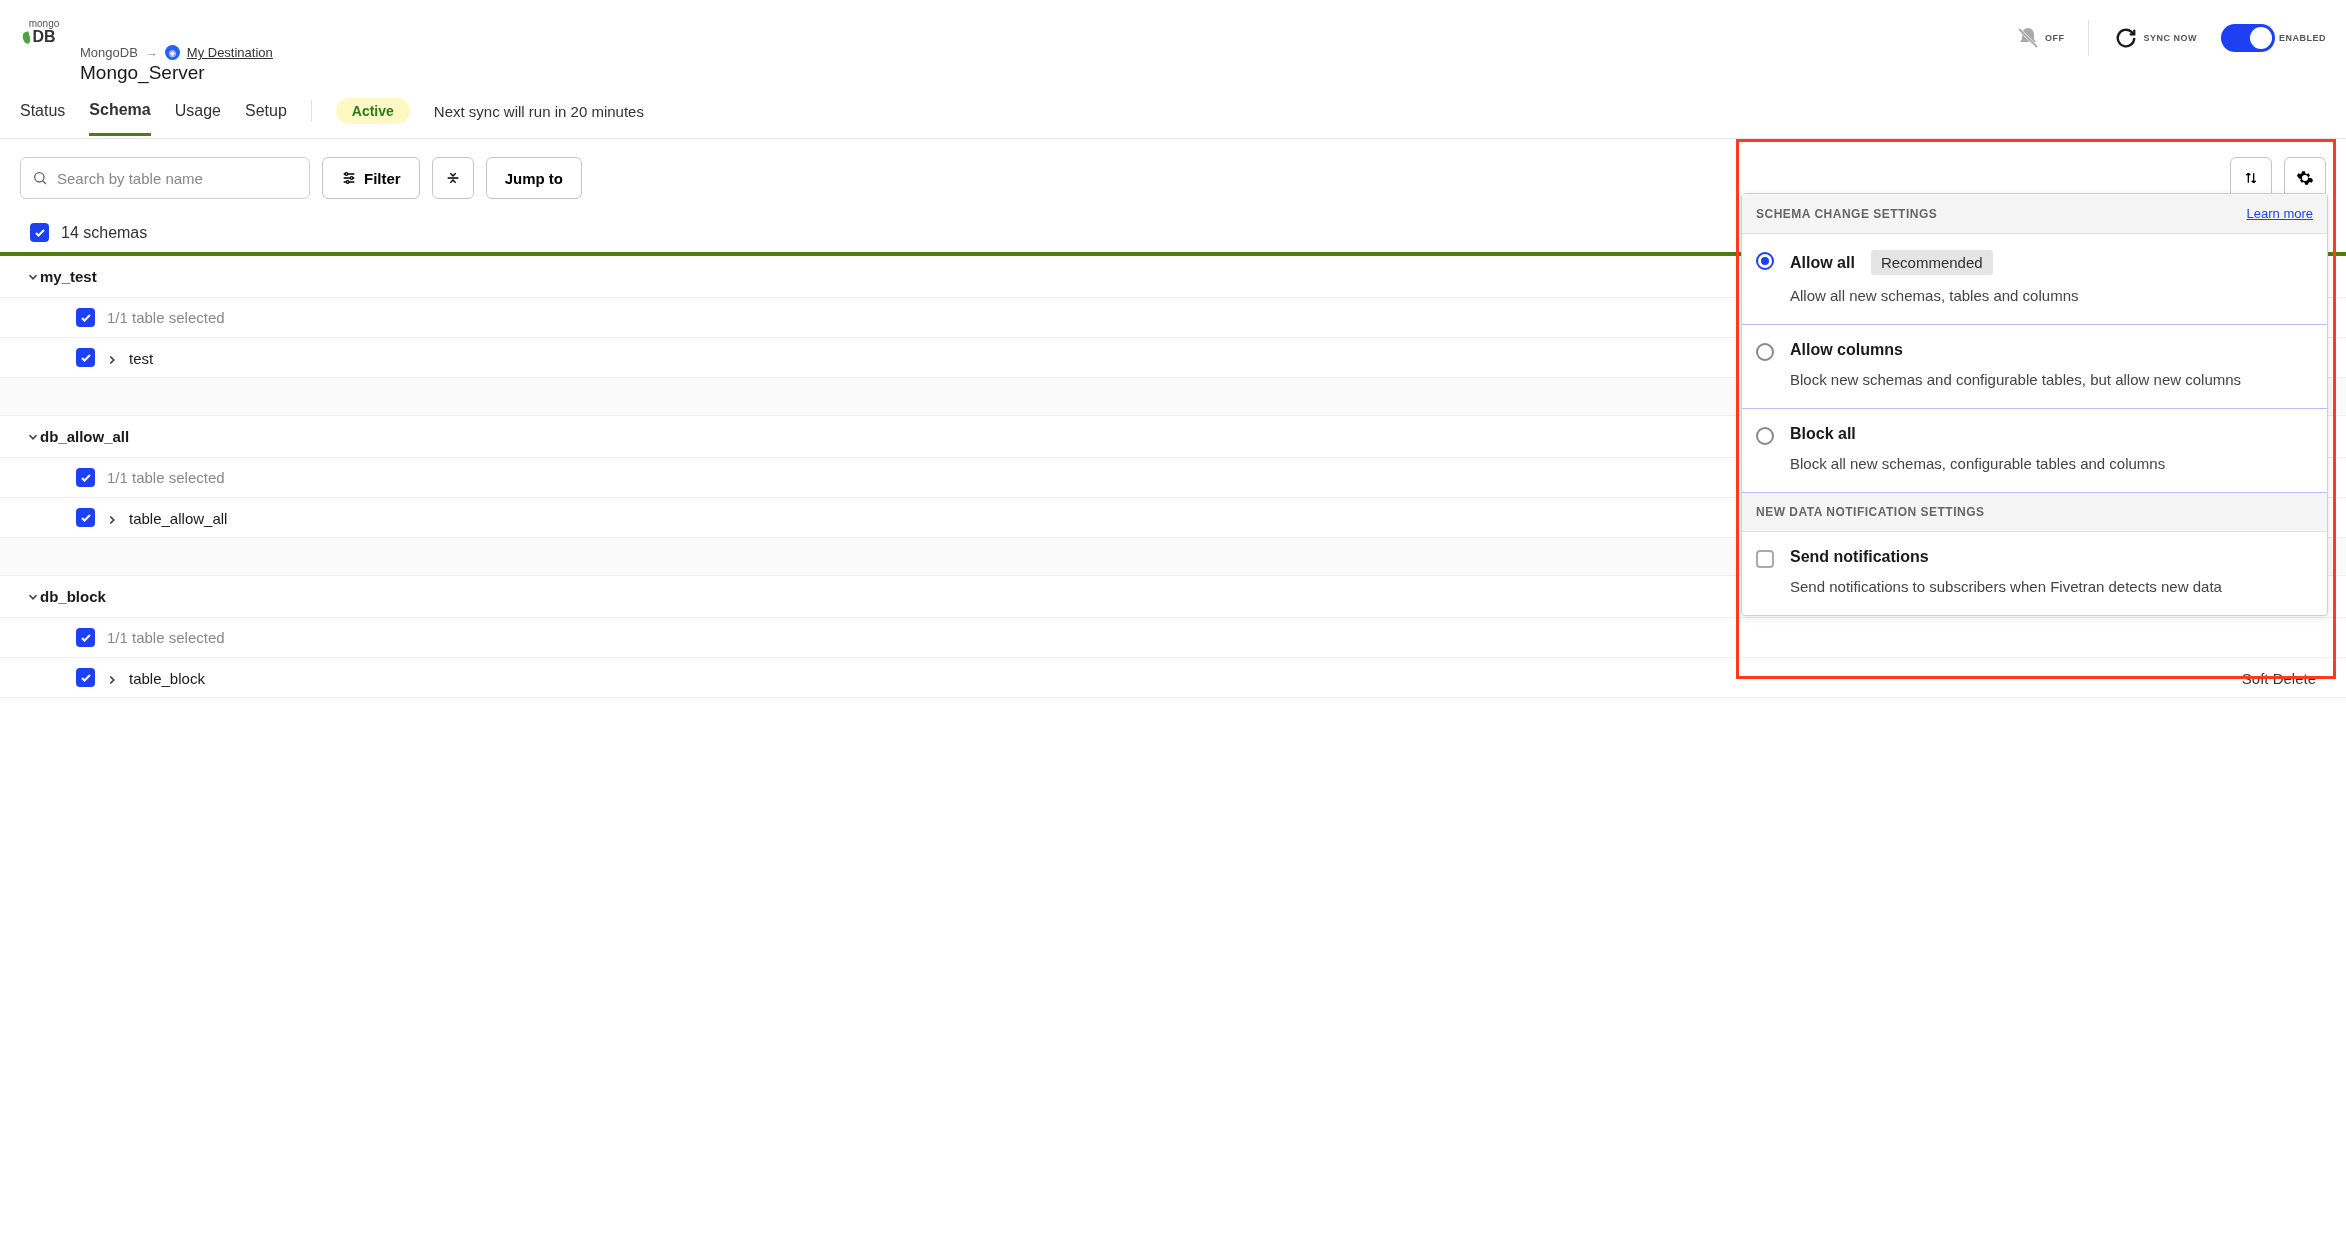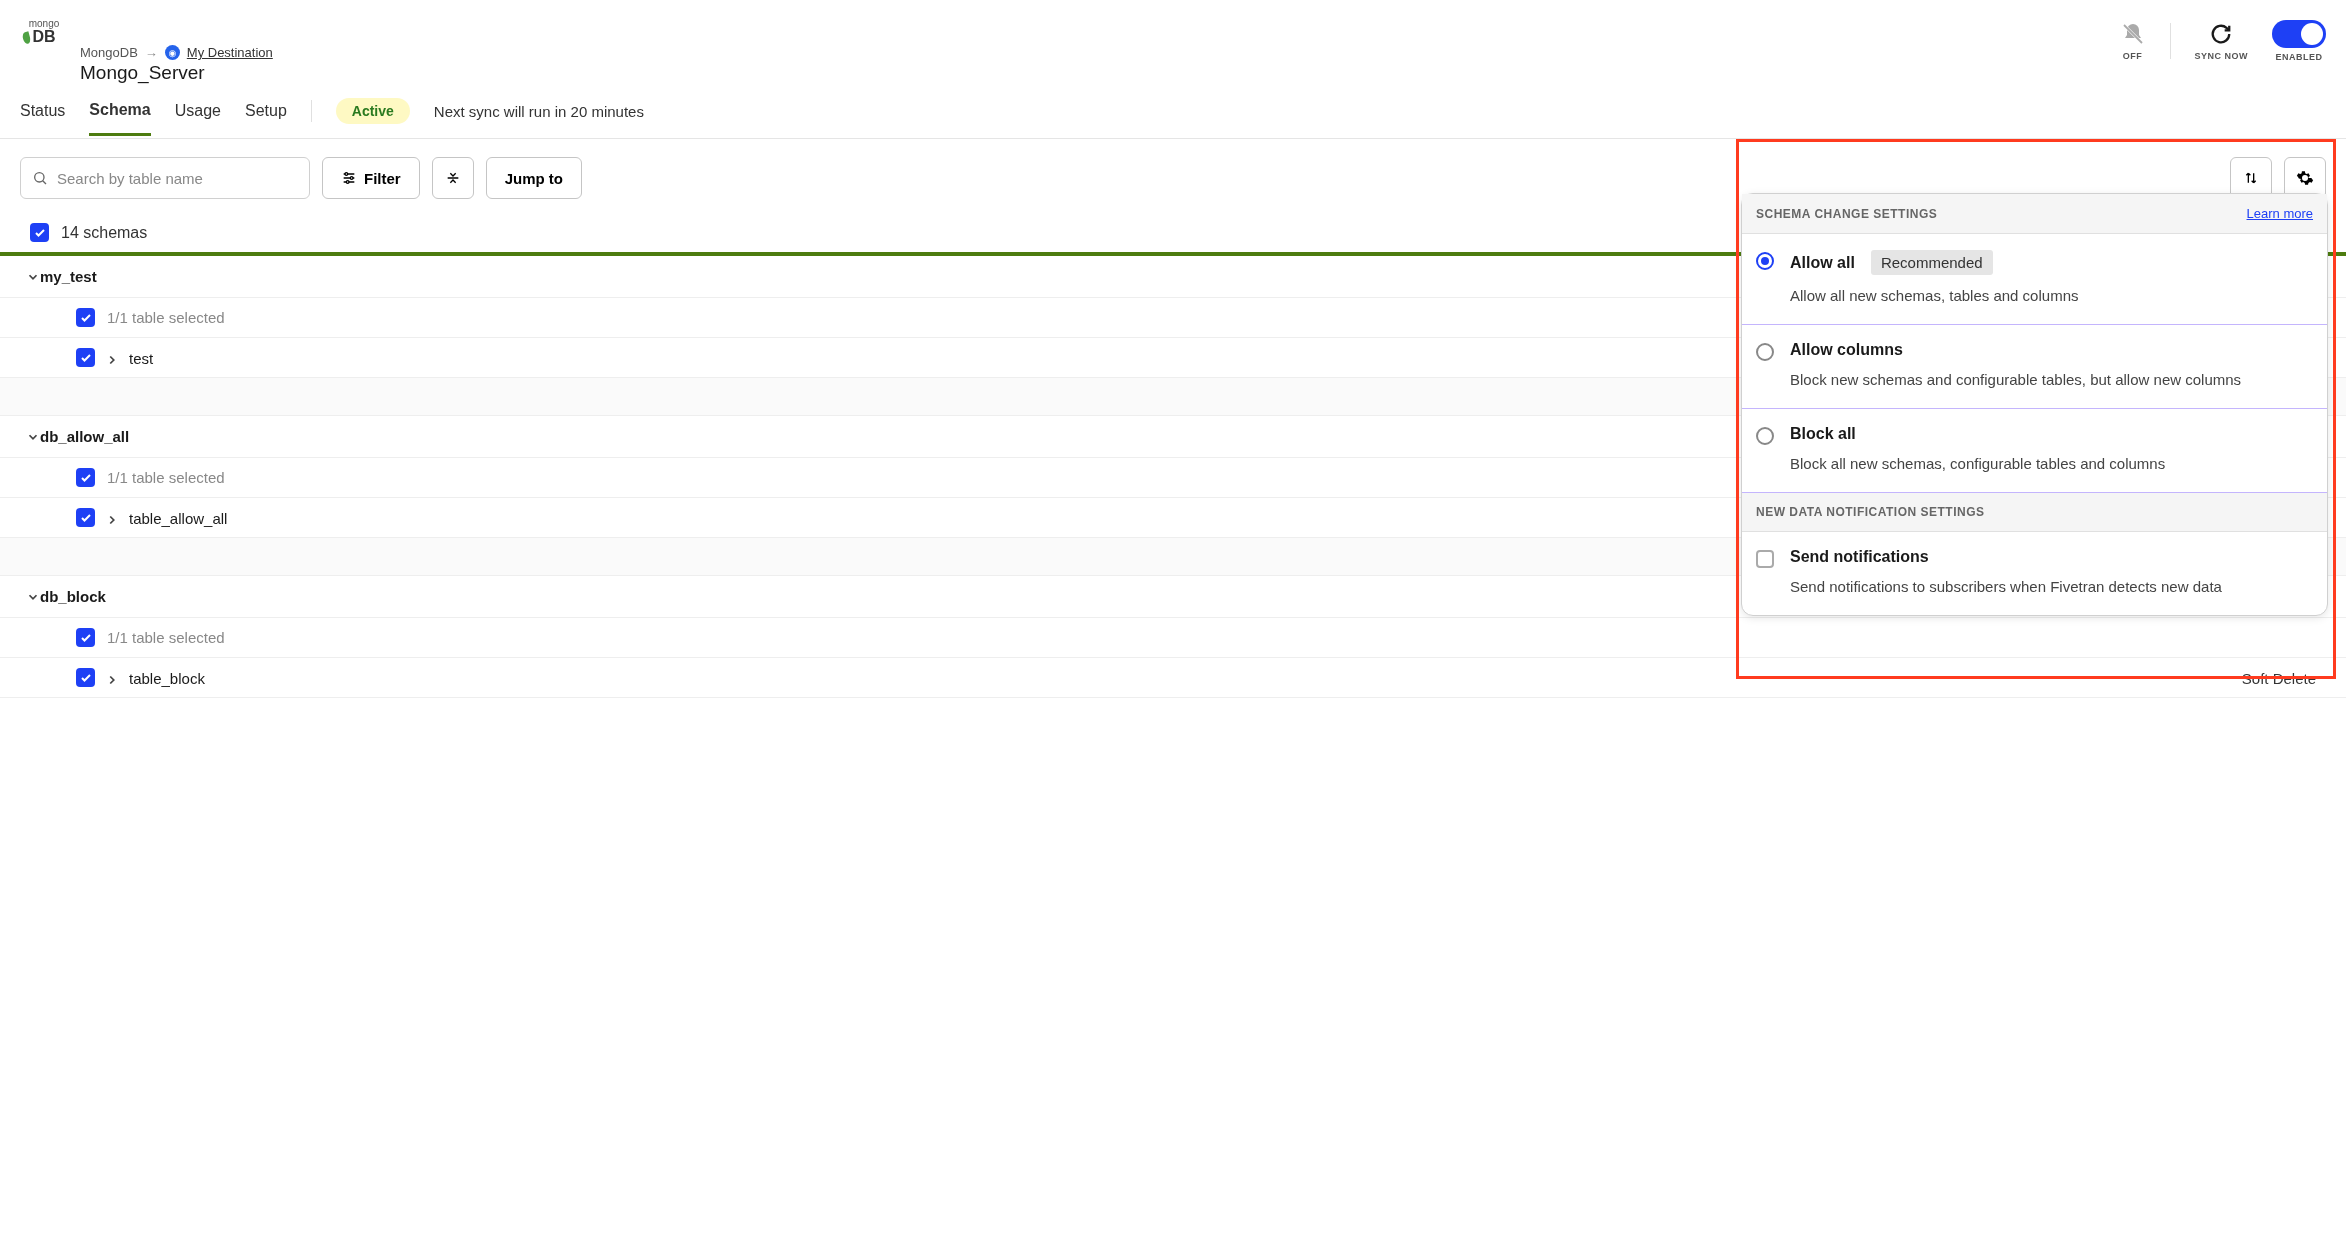--- a/index.html
+++ b/index.html
@@ -12,21 +12,21 @@
     .logo-bot { position: relative; font-size: 16px; font-weight: 600; color: #333; }
     .logo-leaf { position: absolute; left: -9px; top: 3px; width: 7px; height: 12px; background: #4fa244; border-radius: 50% 0 50% 50%; transform: rotate(-15deg); }
     .breadcrumb-area { display: flex; flex-direction: column; }
     .breadcrumb-line { display: flex; align-items: center; gap: 7px; font-size: 13px; color: #555; margin-top: 33px; }
     .bc-arrow { color: #888; }
     .bc-dest-icon { display: inline-flex; align-items: center; justify-content: center; width: 15px; height: 15px; background: #2563eb; color: #fff; border-radius: 50%; font-size: 9px; }
     .bc-link { color: #333; text-decoration: underline; }
     .conn-title { font-size: 19px; color: #1a1a1a; margin-top: 2px; }
     
     .header-right { display: flex; align-items: center; gap: 24px; padding-top: 8px; }
-    .hicon-block { display: flex; flex-direction: column; align-items: center; gap: 4px; }
+    .hicon-block { display: flex; flex-direction: row; align-items: center; gap: 4px; }
     .hicon { width: 26px; height: 26px; display: flex; align-items: center; justify-content: center; color: #aaa; }
     .hicon-dark { color: #1a1a1a; }
     .hicon-label { font-size: 9px; font-weight: 700; letter-spacing: 0.5px; color: #555; }
     .vline { width: 1px; height: 36px; background: #e0e0e0; }
     .toggle { width: 54px; height: 28px; background: #1e40f5; border-radius: 14px; position: relative; }
     .toggle::after { content: ''; position: absolute; right: 3px; top: 3px; width: 22px; height: 22px; background: #fff; border-radius: 50%; }
     
     .tabs-row { display: flex; align-items: center; gap: 24px; padding: 14px 20px 0 20px; border-bottom: 1px solid #e5e5e5; }
     .tab { padding-bottom: 14px; font-size: 16px; color: #333; cursor: pointer; }
     .tab.active { font-weight: 600; border-bottom: 3px solid #4d7c0f; }
@@ -58,21 +58,21 @@
     .sub-row { display: flex; align-items: center; gap: 12px; padding: 10px 20px 10px 76px; border-bottom: 1px solid #eee; }
     .sub-text { font-size: 15px; color: #888; }
     .item-row { display: flex; align-items: flex-end; gap: 10px; padding: 10px 20px 10px 76px; border-bottom: 1px solid #eee; }
     .item-name { font-size: 15px; color: #1a1a1a; }
     .item-spacer { flex: 1; }
     .soft-del { font-size: 15px; color: #333; margin-right: 10px; }
     .gap-row { height: 38px; background: #fafafa; border-bottom: 1px solid #eee; }
     
     .panel-outline { position: absolute; top: 0; right: 10px; width: 600px; height: 540px; border: 3px solid #ff3b1f; pointer-events: none; z-index: 5; }
     
-    .settings-panel { position: absolute; top: 54px; right: 18px; width: 587px; background: #fff; border: 1px solid #d0d0d0; border-radius: 12px; box-shadow: 0 2px 8px rgba(0,0,0,0.1); z-index: 4; }
+    .settings-panel { position: absolute; top: 54px; right: 18px; width: 587px; background: #fff; border: 1px solid #d0d0d0; border-radius: 4px; box-shadow: 0 2px 8px rgba(0,0,0,0.1); z-index: 4; }
     .panel-sec-head { display: flex; justify-content: space-between; align-items: center; padding: 12px 14px; background: #f5f5f5; border-bottom: 1px solid #e0e0e0; font-size: 12px; font-weight: 700; letter-spacing: 0.5px; color: #666; }
     .learn-link { color: #1e40f5; text-decoration: underline; font-size: 13px; font-weight: 500; letter-spacing: 0; text-transform: none; }
     .opt-row { display: flex; gap: 16px; padding: 16px 14px 18px 14px; border-bottom: 1px solid #c4b5fd; }
     .radio { width: 18px; height: 18px; border: 2px solid #888; border-radius: 50%; flex-shrink: 0; margin-top: 2px; position: relative; }
     .radio.sel { border-color: #1e40f5; }
     .radio.sel::after { content: ''; position: absolute; inset: 3px; background: #1e40f5; border-radius: 50%; }
     .opt-body { flex: 1; }
     .opt-title-row { display: flex; align-items: center; gap: 16px; }
     .opt-title { font-size: 16px; font-weight: 700; color: #1a1a1a; }
     .rec-badge { padding: 4px 10px; background: #e5e5e5; border-radius: 3px; font-size: 15px; color: #333; }

